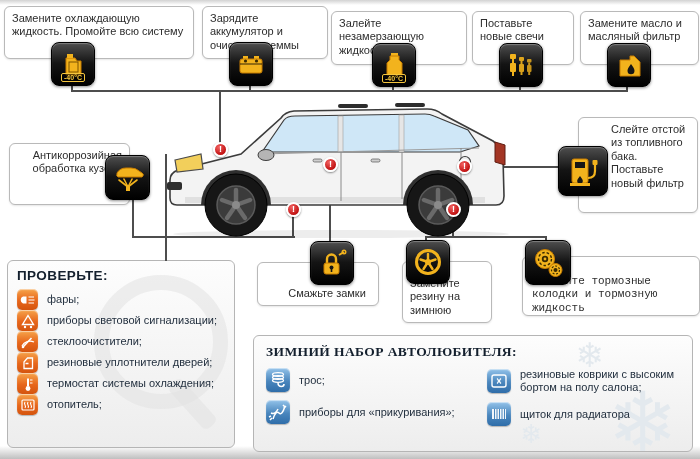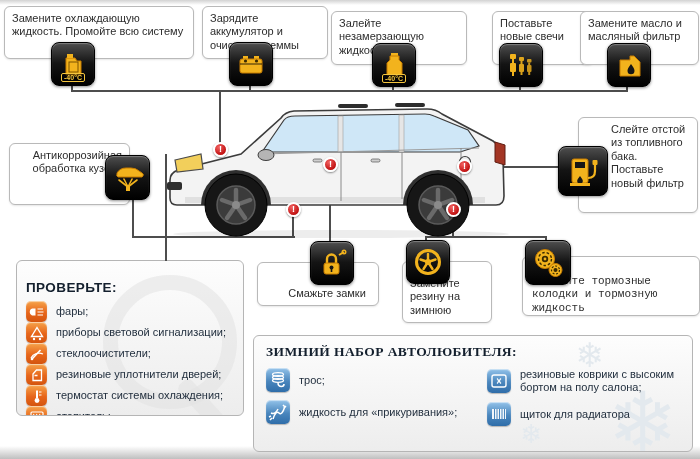--- a/index.html
+++ b/index.html
@@ -52,21 +52,21 @@
 
   <div class="note" style="left:4px;top:6px;width:174px;height:41px;">
     <span>Замените охлаждающую жидкость. Промойте всю систему</span>
   </div>
   <div class="note" style="left:202px;top:6px;width:110px;height:41px;">
     <span>Зарядите аккумулятор и очистите клеммы</span>
   </div>
   <div class="note" style="left:331px;top:11px;width:120px;height:42px;">
     <span>Залейте незамерзающую жидкость</span>
   </div>
-  <div class="note" style="left:472px;top:11px;width:86px;height:42px;margin-left:20px;">
+  <div class="note" style="left:472px;top:11px;width:86px;height:42px;">
     <span>Поставьте новые свечи</span>
   </div>
   <div class="note" style="left:580px;top:11px;width:103px;height:42px;">
     <span>Замените масло и масляный фильтр</span>
   </div>
 
   <div class="line" style="left:71px;top:90px;width:557px;height:2px;"></div>
   <div class="line" style="left:71px;top:83px;width:2px;height:8px;"></div>
   <div class="line" style="left:249px;top:83px;width:2px;height:8px;"></div>
   <div class="line" style="left:392px;top:84px;width:2px;height:7px;"></div>
@@ -257,21 +257,21 @@
   <div class="note" style="left:257px;top:262px;width:88px;height:32px;display:flex;align-items:flex-end;justify-content:center;padding-left:25px;">
     <span>Смажьте замки</span>
   </div>
   <div class="note" style="left:402px;top:261px;width:74px;height:50px;display:flex;align-items:flex-end;">
     <span>Замените резину на зимнюю</span>
   </div>
   <div class="note" style="left:522px;top:256px;width:160px;height:36px;padding:18px 7px 4px 9px;font-family:Liberation Mono, monospace;">
     <span>Замените тормозные колодки и тормозную жидкость</span>
   </div>
 
-  <div class="panel" style="left:16px;top:260px;width:228px;height:156px;padding:19px 9px;box-sizing:border-box;">
+  <div class="panel" style="left:7px;top:260px;width:228px;height:188px;padding:7px 9px;box-sizing:border-box;">
     <div class="magnifier-ring"></div>
     <div class="magnifier-handle"></div>
     <div class="panel-title" style="position:relative;z-index:2;">ПРОВЕРЬТЕ:</div>
     <div style="display:flex;flex-direction:column;margin-top:6px;">
       <div class="row">
         <span class="oi">
             <svg width="18" height="18" viewBox="0 0 18 18">
               <path d="M4,5.5 a3.8,3.8 0 0 0 0,7 h3.5 v-7 z" fill="#fff"></path>
               <g stroke="#fff" stroke-width="1.1">
                 <line x1="9.5" y1="6" x2="15" y2="6"></line>
@@ -362,21 +362,21 @@
           <span class="bi">
               <svg width="20" height="20" viewBox="0 0 20 20">
                 <g stroke="#fff" stroke-width="1.5" fill="none">
                   <path d="M5,17 Q8,8 11,11 T17,4"></path>
                   <path d="M3,11 Q7,13 10,7"></path>
                   <path d="M15,3 l2,2 M16,6 l2,-2"></path>
                   <path d="M4,16 l-2,2 M3,14 l-2,1"></path>
                 </g>
               </svg>
             </span>
-          <span class="txt">жидкость для «прикуривания»;</span>
+          <span class="txt">приборы для «прикуривания»;</span>
         </div>
       </div>
       <div style="display:flex;flex-direction:column;gap:9px;width:205px;">
         <div class="row">
           <span class="bi">
               <svg width="20" height="20" viewBox="0 0 20 20">
                 <rect x="3" y="4" width="14" height="12" rx="2" fill="none" stroke="#fff" stroke-width="1.4"></rect>
                 <path d="M8,7.5 q3,2.5 0,5" fill="none" stroke="#fff" stroke-width="1.2"></path>
                 <path d="M12,7.5 q-3,2.5 0,5" fill="none" stroke="#fff" stroke-width="1.2"></path>
               </svg>

